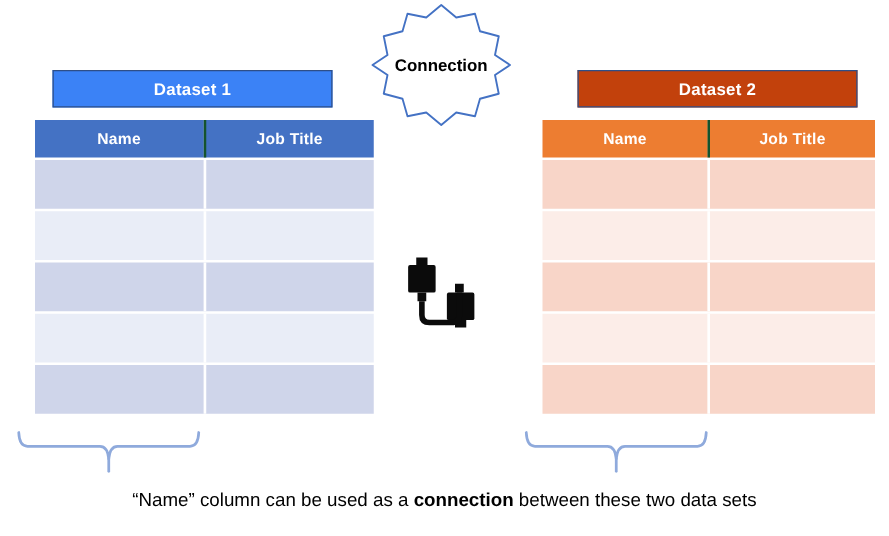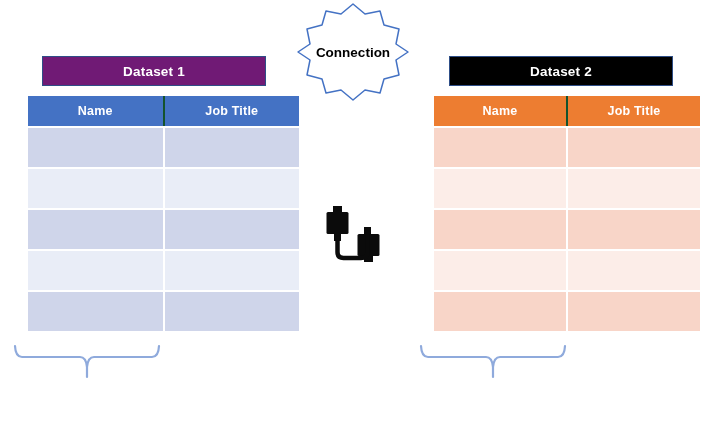--- a/index.html
+++ b/index.html
@@ -33,29 +33,29 @@
     font-weight: bold;
     font-size: 13.5px;
     color: #ffffff;
     letter-spacing: .2px;
   }
   .banner-left {
     left: 42px;
     top: 56px;
     width: 224px;
     height: 30px;
-    background: #701a75;
+    background: #3b82f6;
     border: 1px solid #2E4E87;
   }
   .banner-right {
-    left: 449px;
+    left: 462px;
     top: 56px;
     width: 224px;
     height: 30px;
-    background: #000000;
+    background: #c2410c;
     border: 1px solid #2E4E87;
   }
 
   
   .tbl {
     position: absolute;
     box-sizing: border-box;
     border-collapse: separate;
     border-spacing: 0;
     padding-left: 16px;
@@ -251,14 +251,17 @@
     </svg>
   </div>
 
   <div class="brace brace-right">
     <svg width="150" height="36" viewBox="0 0 150 36" aria-hidden="true">
       <path d="M3 2 Q3.5 13 10 13 L68 13 Q74 13 75 23 Q76 13 82 13 L140 13 Q146.5 13 147 2" fill="none" stroke="#8FAADC" stroke-width="2.2" stroke-linecap="round" stroke-linejoin="round"></path>
       <path d="M75 23 L75 33" fill="none" stroke="#8FAADC" stroke-width="2.2" stroke-linecap="round"></path>
     </svg>
   </div>
 
+  <div class="caption">
+    <span>“Name” column can be used as a </span><b>connection</b><span> between these two data sets</span>
+  </div>
 
 </div>
 
 </body></html>

